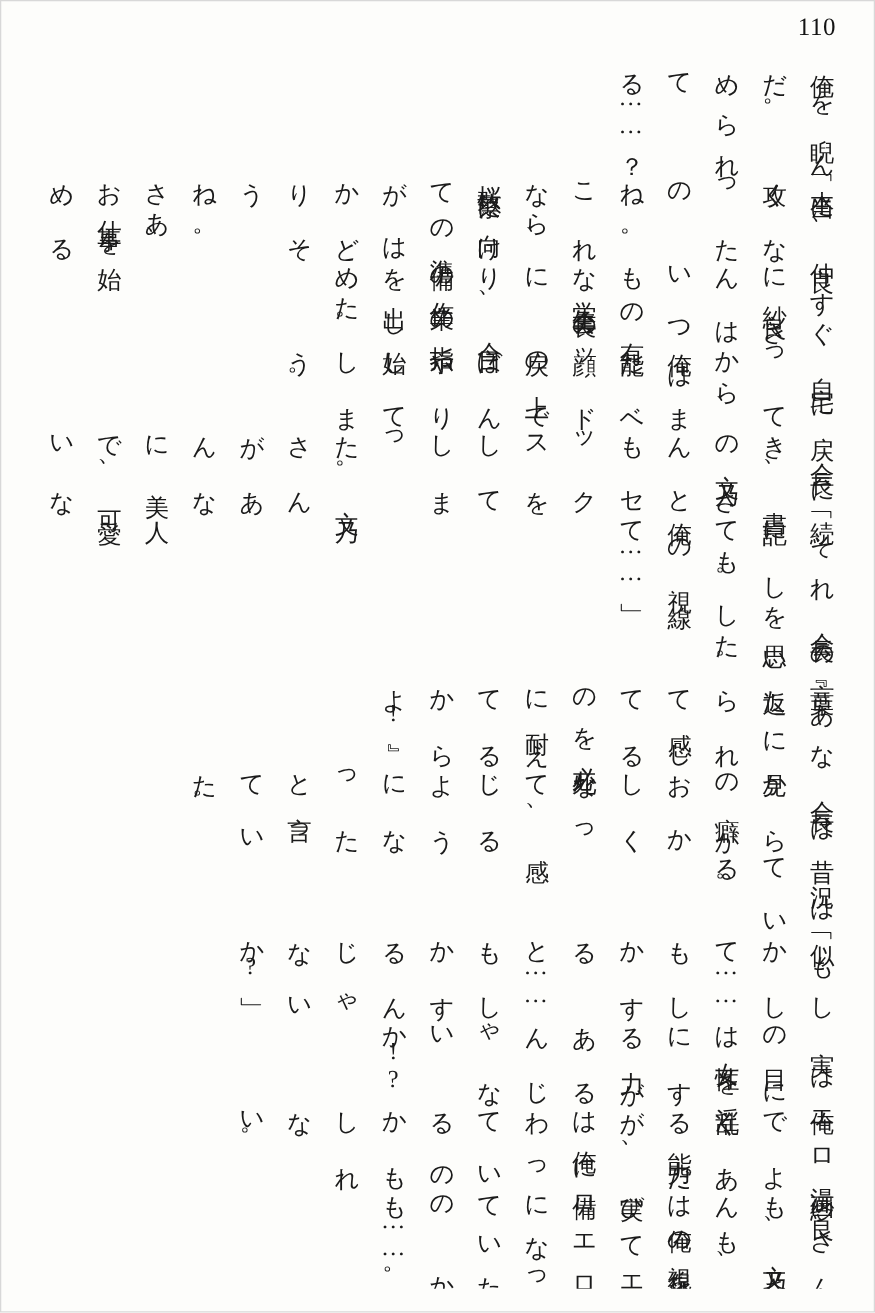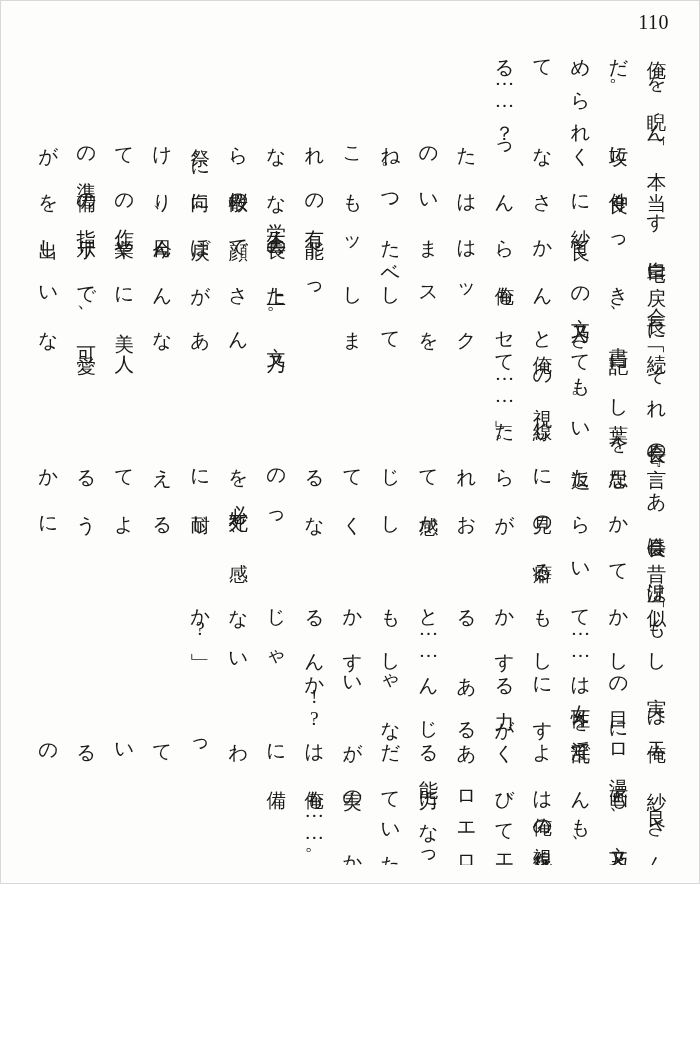--- a/index.html
+++ b/index.html
@@ -10,21 +10,21 @@
   body {
     width: 700px;
     height: 1050px;
     font-family: "Liberation Serif", "DejaVu Serif", serif;
     color: #1a1a1a;
     overflow: hidden;
   }
   .page {
     position: relative;
     width: 700px;
-    height: 884px;
+    height: 1050px;
     box-sizing: border-box;
     background: #fdfdfb;
     border: 1px solid #d8d8d8;
   }
   .page-number {
     position: absolute;
     top: 10px;
     right: 30px;
     font-size: 20px;
     letter-spacing: 0.5px;

